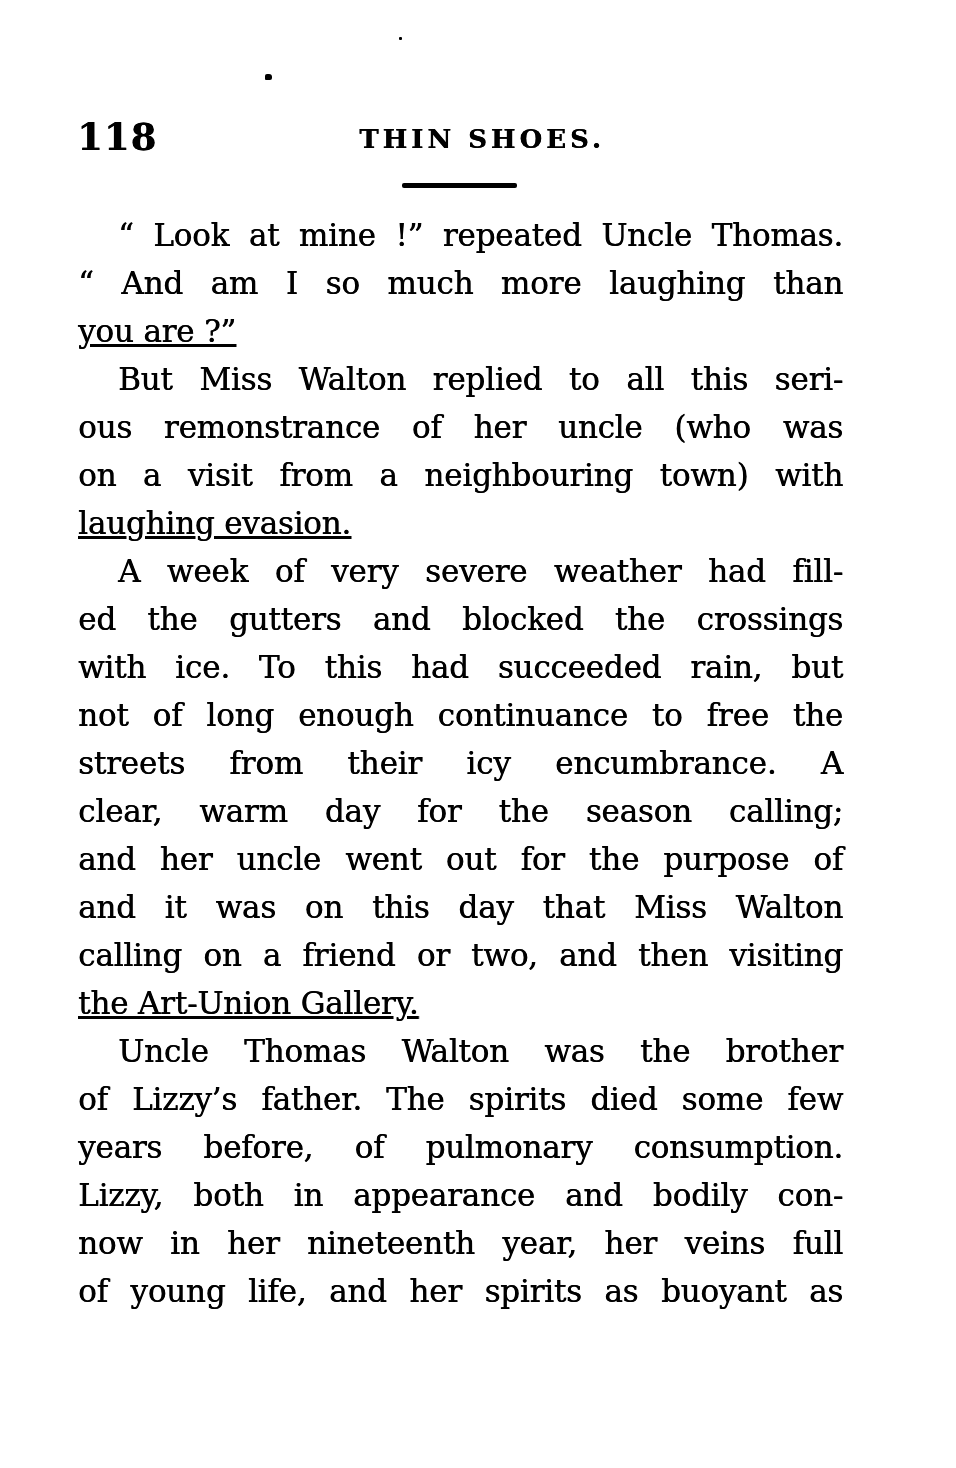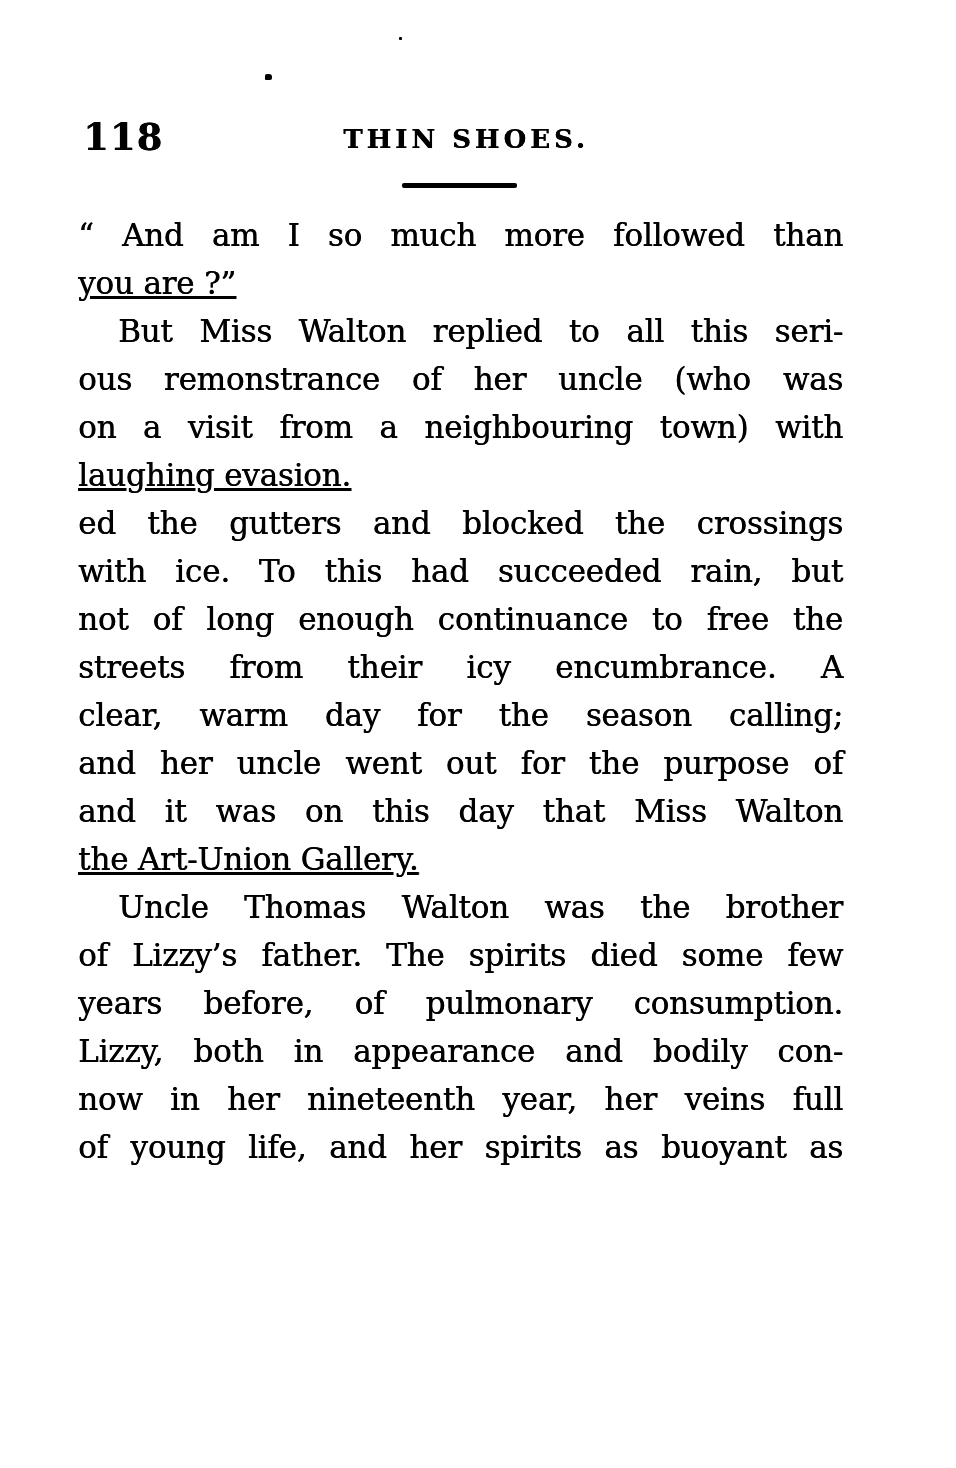--- a/index.html
+++ b/index.html
@@ -11,31 +11,31 @@
     position: relative;
     width: 956px;
     height: 1468px;
     background: #ffffff;
     overflow: hidden;
     font-family: "DejaVu Serif", "Liberation Serif", serif;
     color: #000000;
   }
   .page-number {
     position: absolute;
-    left: 83px;
+    left: 77px;
     top: 119px;
     font-size: 37px;
     font-weight: bold;
     letter-spacing: 1px;
     line-height: 1;
     text-shadow: 0.5px 0 0 #000;
   }
   .running-head {
     position: absolute;
-    left: 0;
+    left: 16px;
     top: 126px;
     width: 932px;           
     text-align: center;
     font-size: 26px;
     font-weight: bold;
     letter-spacing: 4px;
     line-height: 1;
     text-shadow: 0.4px 0 0 #000;
   }
   .head-rule {
@@ -83,39 +83,42 @@
   <div class="speck small"></div>
   <div class="speck large"></div>
 
   <div class="page-number">118</div>
   <div class="running-head">THIN SHOES.</div>
   <div class="head-rule"></div>
 
   <div class="body-text">
 
     <div class="para">
-      <div class="ln">“ And am I so much more followed than</div>
+      <div class="ln first">“ Look at mine !” repeated Uncle Thomas.</div>
+      <div class="ln">“ And am I so much more laughing than</div>
       <div class="ln last">you are ?”</div>
     </div>
 
     <div class="para">
       <div class="ln first">But Miss Walton replied to all this seri-</div>
       <div class="ln">ous remonstrance of her uncle (who was</div>
       <div class="ln">on a visit from a neighbouring town) with</div>
       <div class="ln last">laughing evasion.</div>
     </div>
 
     <div class="para">
+      <div class="ln first">A week of very severe weather had fill-</div>
       <div class="ln">ed the gutters and blocked the crossings</div>
       <div class="ln">with ice.  To this had succeeded rain, but</div>
       <div class="ln">not of long enough continuance to free the</div>
       <div class="ln">streets from their icy encumbrance.  A</div>
       <div class="ln">clear, warm day for the season calling;</div>
       <div class="ln">and her uncle went out for the purpose of</div>
       <div class="ln">and it was on this day that Miss Walton</div>
+      <div class="ln">calling on a friend or two, and then visiting</div>
       <div class="ln last">the Art-Union Gallery.</div>
     </div>
 
     <div class="para">
       <div class="ln first">Uncle Thomas Walton was the brother</div>
       <div class="ln">of Lizzy’s father.  The spirits died some few</div>
       <div class="ln">years before, of pulmonary consumption.</div>
       <div class="ln">Lizzy, both in appearance and bodily con-</div>
       <div class="ln">now in her nineteenth year, her veins full</div>
       <div class="ln">of young life, and her spirits as buoyant as</div>

